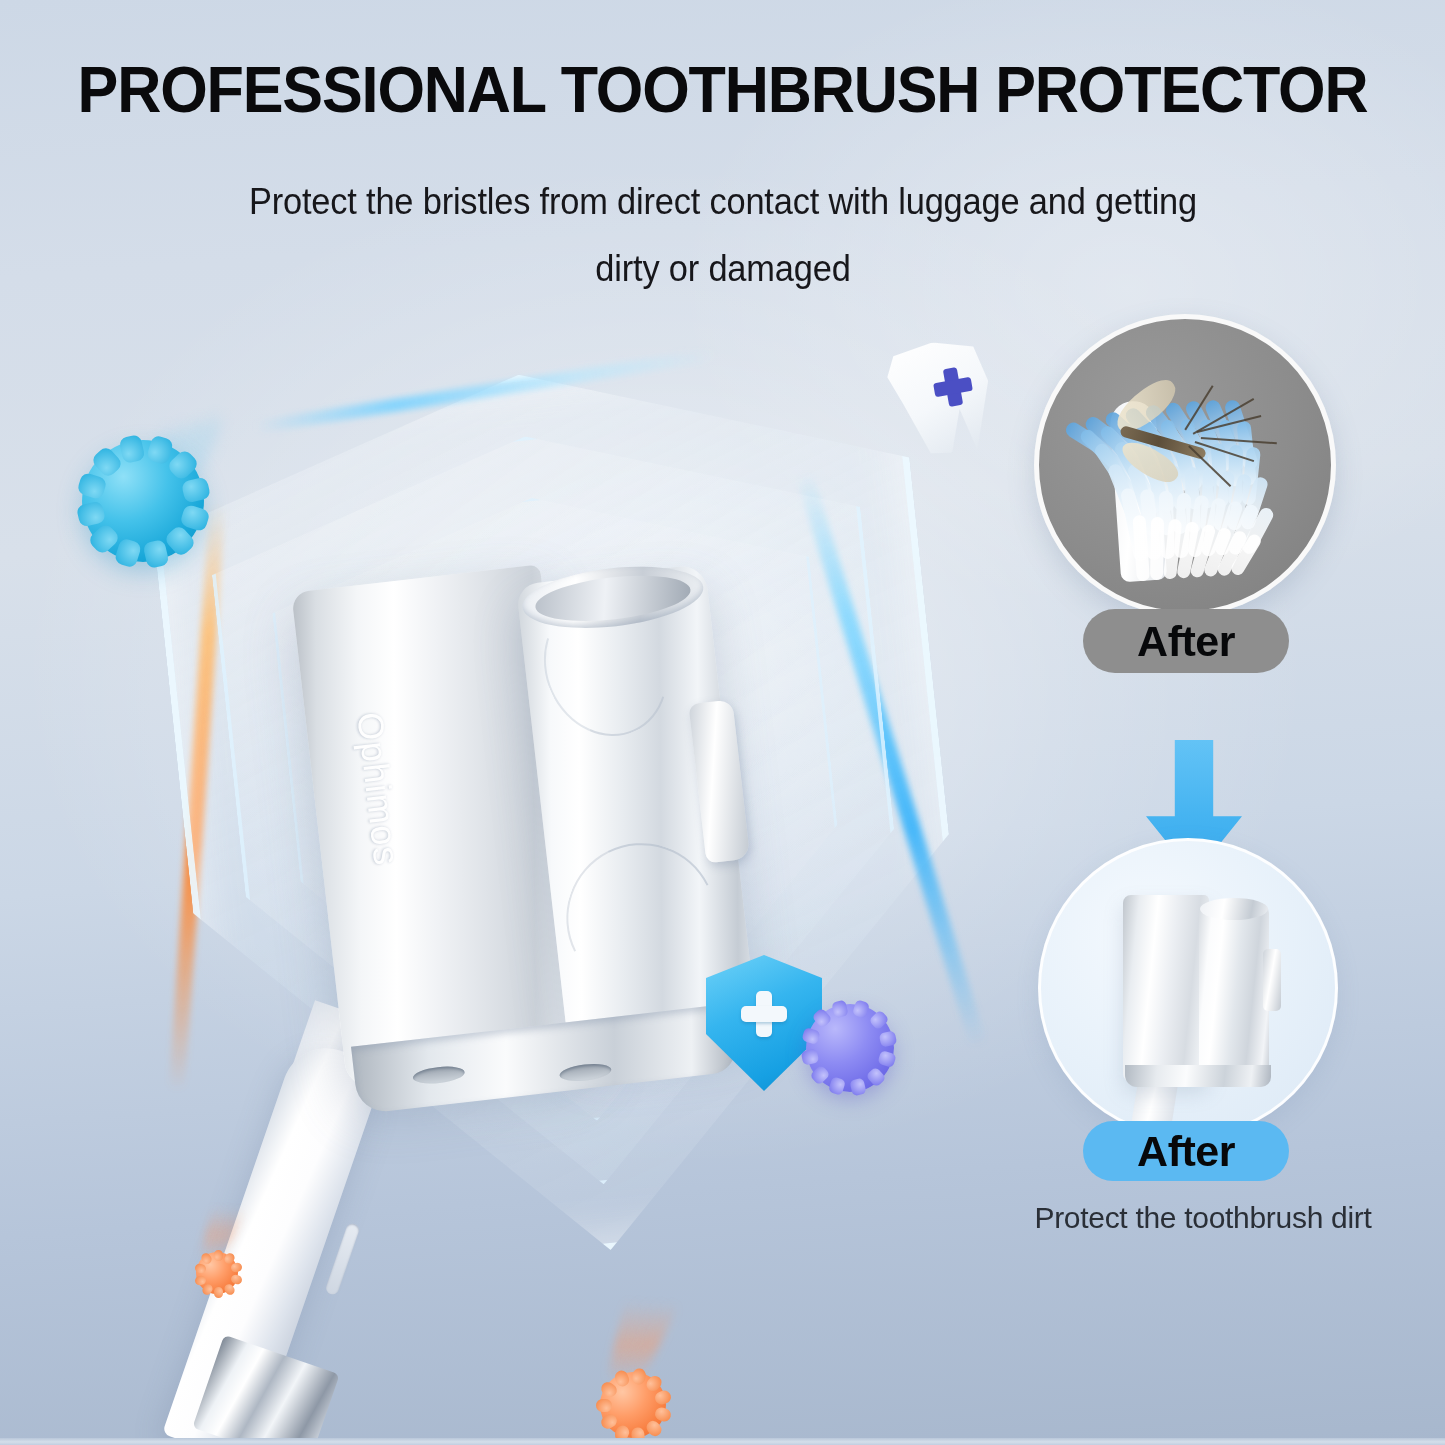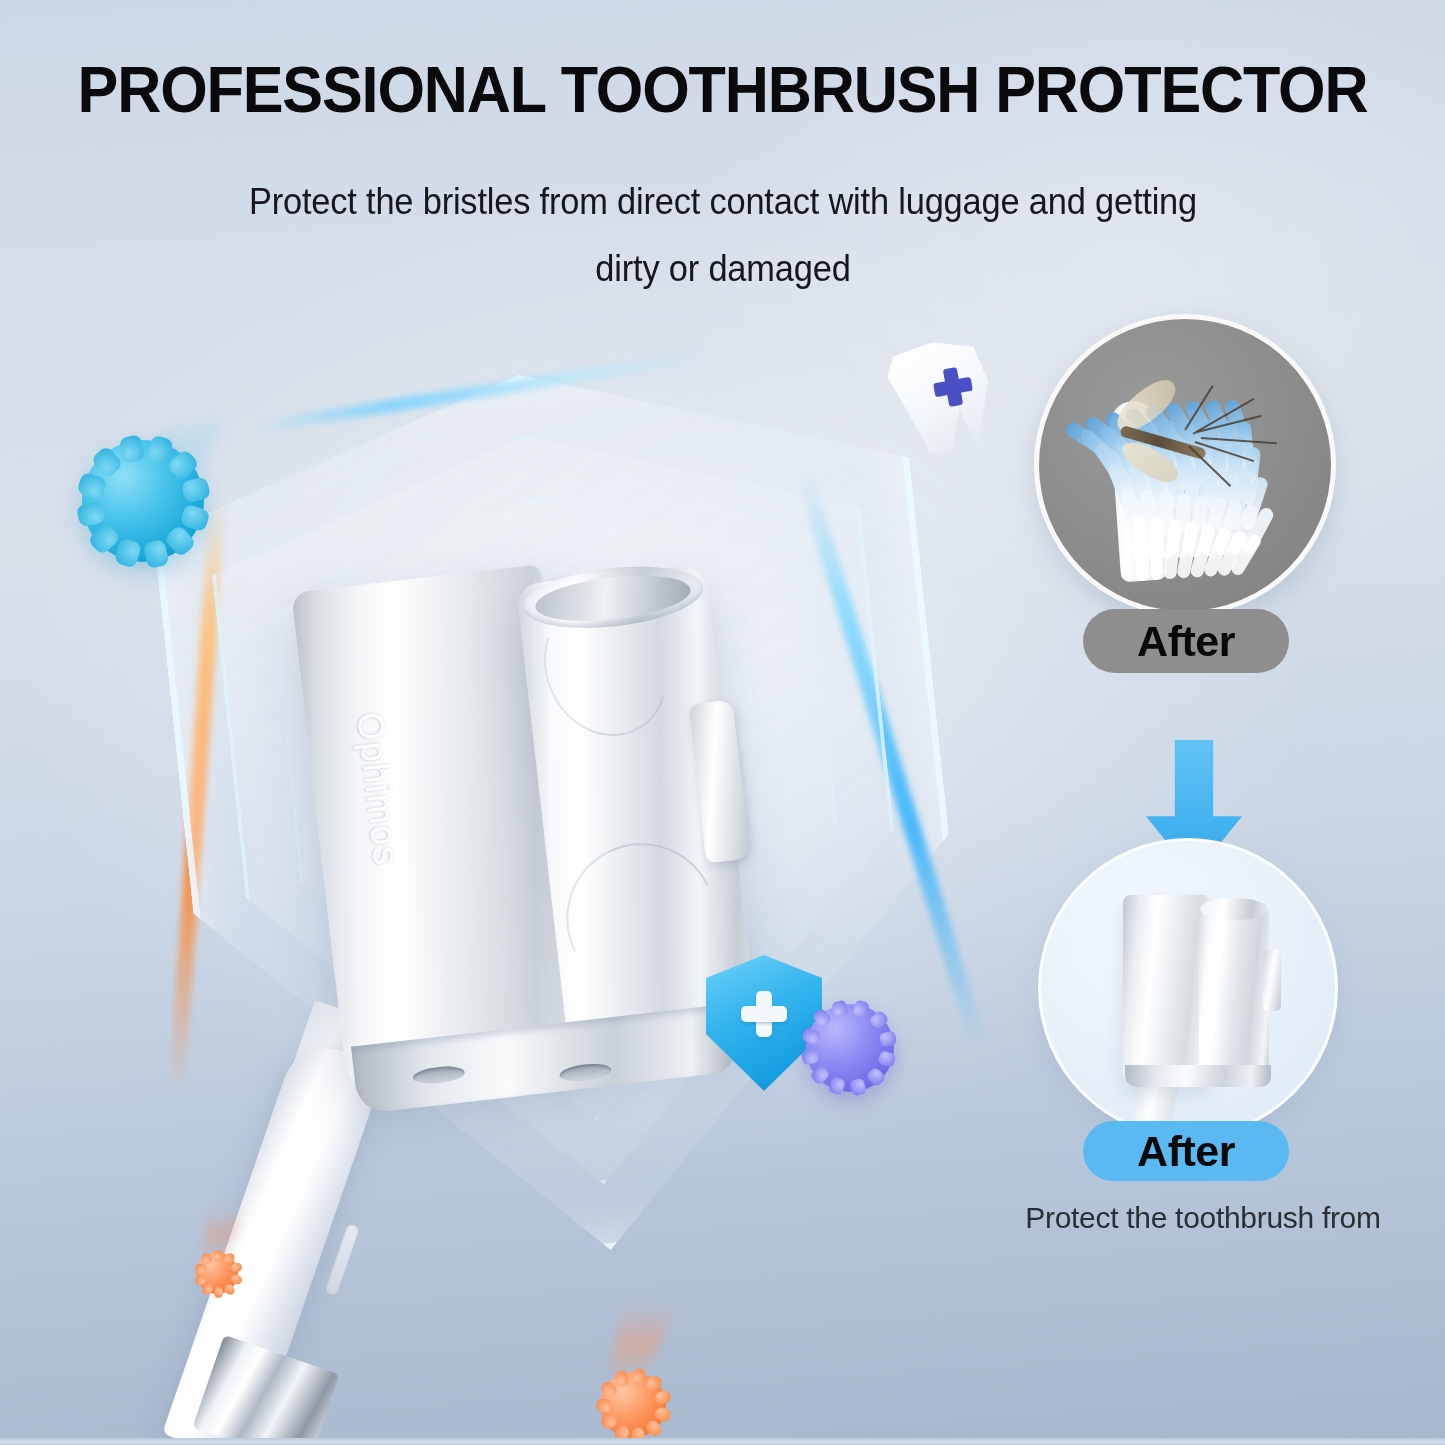--- a/index.html
+++ b/index.html
@@ -648,17 +648,17 @@
     <div class="mini-cap">
       <div class="mc-body"></div>
       <div class="mc-tube"></div>
       <div class="mc-tube-top"></div>
       <div class="mc-clip"></div>
       <div class="mc-base"></div>
     </div>
   </div>
   <div class="pill after">After</div>
   <div class="after-caption">
-    <div>Protect the toothbrush from</div>
+    <div>Protect the toothbrush dirt</div>
   </div>
 
   <div id="bottomstrip"></div>
 </div>
 
 </body></html>

